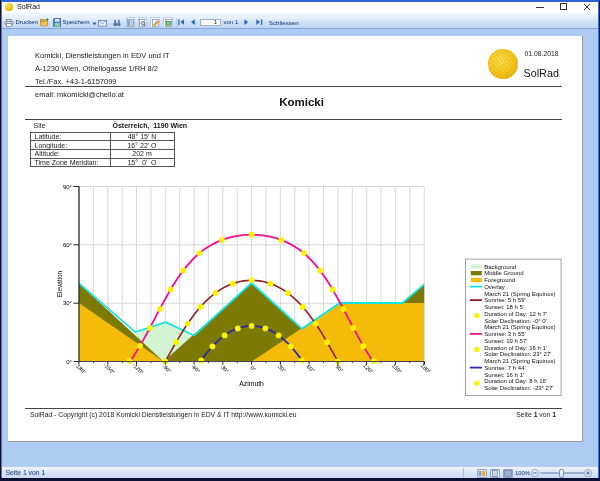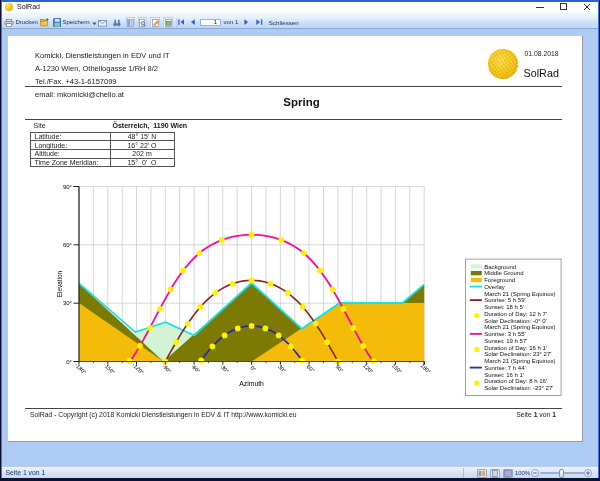--- a/index.html
+++ b/index.html
@@ -96,21 +96,21 @@
   </svg>
   <div class="abs" style="left:268.8px;top:19.2px;font-size:6.2px;color:#15346b">Schliessen</div>
 
 <div class="abs" style="left:8px;top:36px;width:575px;height:406px;background:#fff;border-right:1px solid #9b9b9b;border-bottom:1px solid #9b9b9b"></div>
 
 <div class="abs" style="left:35px;top:48.6px;font-size:7.5px;line-height:13px;color:#1c1c1c">Komicki, Dienstleistungen in EDV und IT<br>A-1230 Wien, Othellogasse 1/RH 8/2<br>Tel./Fax. +43-1-6157099<br>email: mkomicki@chello.at</div>
 <div class="abs" style="left:488px;top:49px;width:29.5px;height:29.5px;border-radius:50%;background:repeating-linear-gradient(55deg,rgba(190,130,0,0.18) 0 1px,rgba(0,0,0,0) 1px 3px),repeating-linear-gradient(-35deg,rgba(255,242,160,0.25) 0 1px,rgba(0,0,0,0) 1px 3px),radial-gradient(circle at 42% 38%,#fcd948 0%,#f4c414 45%,#e8b008 75%,#d9a307 100%)"></div>
 <div class="abs" style="left:524.5px;top:49.8px;font-size:6.8px;color:#1c1c1c">01.08.2018</div>
 <div class="abs" style="left:523.5px;top:66.6px;font-size:10.8px;color:#111">SolRad</div>
 <div class="abs" style="left:25px;top:85.5px;width:537px;height:1px;background:#444"></div>
-<div class="abs" style="left:25px;top:95.5px;width:553px;text-align:center;font-size:11.5px;font-weight:bold;color:#111">Spring</div>
+<div class="abs" style="left:25px;top:95.5px;width:553px;text-align:center;font-size:11.5px;font-weight:bold;color:#111">Komicki</div>
 <div class="abs" style="left:25px;top:118.5px;width:537px;height:1px;background:#444"></div>
 <div class="abs" style="left:33.5px;top:122px;font-size:7px;color:#1c1c1c">Site</div>
 <div class="abs" style="left:112.5px;top:121.8px;font-size:7px;font-weight:bold;color:#111;white-space:nowrap">Österreich,&nbsp; 1190 Wien</div>
 <table class="abs" style="left:30px;top:131.8px;border-collapse:collapse;font-size:7px;color:#1c1c1c">
 <tbody>
       <tr>
         <td style="border:0.8px solid #555;width:79.5px;height:8.6px;padding:0 0 0 3.5px">Latitude:</td>
         <td style="border:0.8px solid #555;width:64px;text-align:center">48° 15' N</td>
       </tr>
 <tr>

